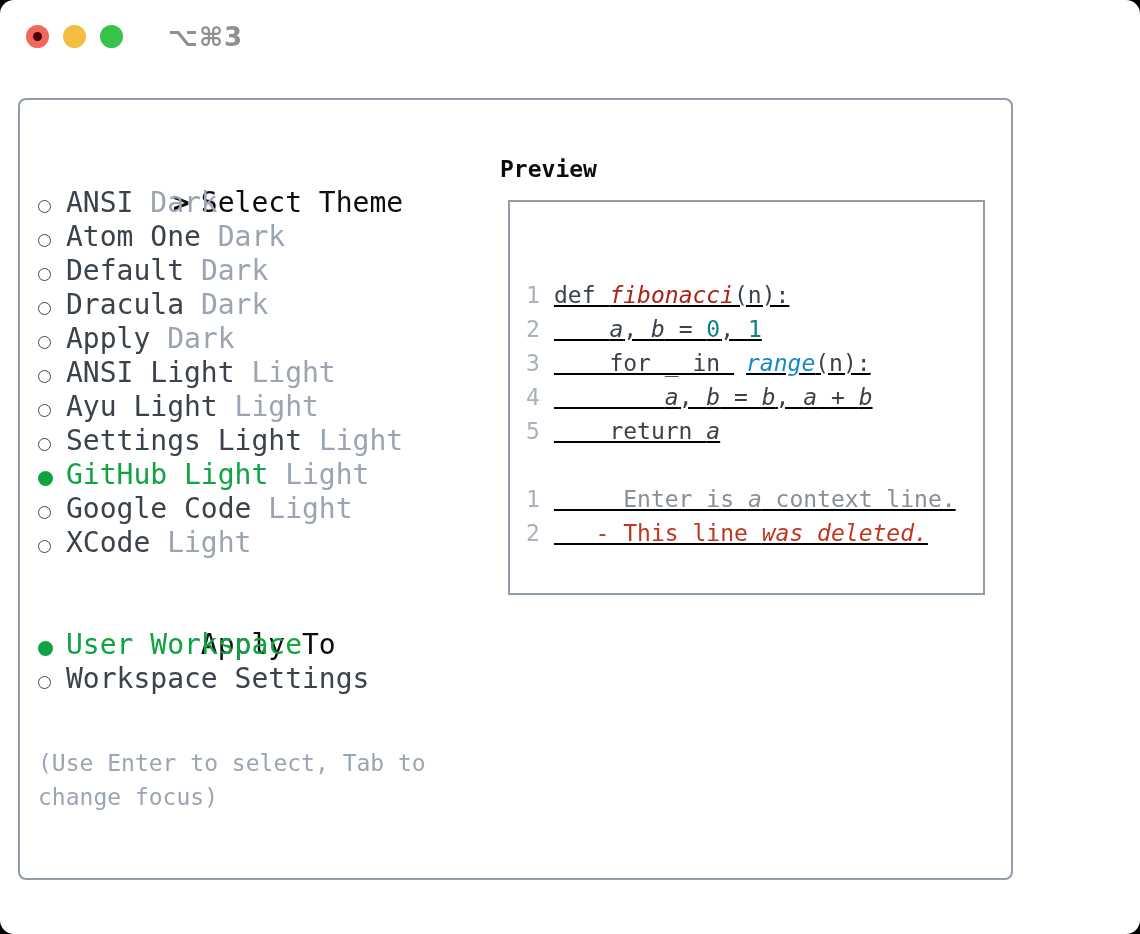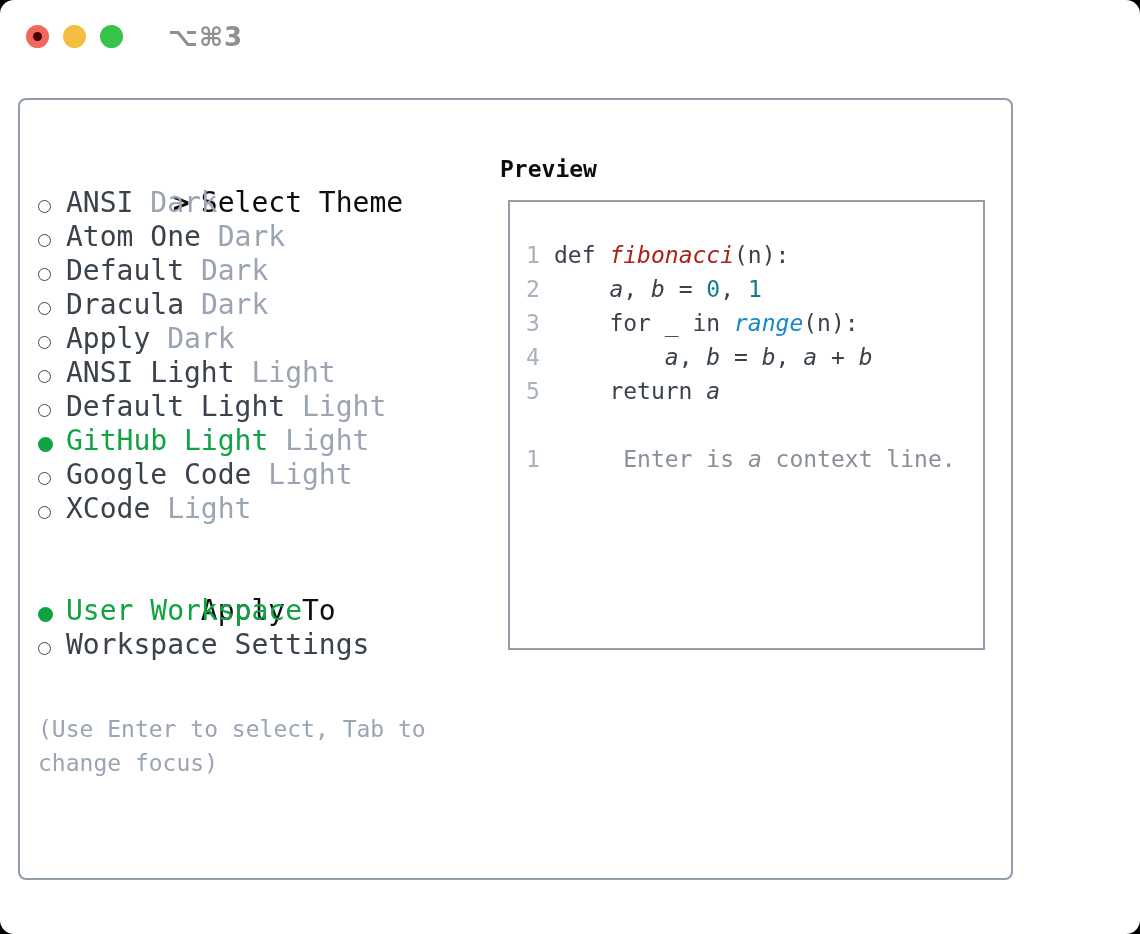--- a/index.html
+++ b/index.html
@@ -45,30 +45,30 @@
     border:1.5px solid var(--circle-outline);vertical-align:-1px;}
   .circle.sel{width:15px;height:15px;border:none;background:var(--select-green);vertical-align:-2px;}
   .row.selected .t-name{color:var(--select-green);}
   .t-tag{color:var(--tag-gray);}
   .hint{width:420px;font-size:23px;line-height:34px;color:var(--hint-gray);margin-top:16px;}
   .preview-header{
     position:absolute;left:480px;top:52px;height:34px;line-height:34px;
     font-size:23px;font-weight:bold;color:var(--text-black);
   }
   .preview-box{
-    position:absolute;left:488px;top:100px;width:477px;height:450px;
-    border:2px solid var(--border);padding:36px 0 0 16px;overflow:hidden;
+    position:absolute;left:488px;top:100px;width:477px;height:395px;
+    border:2px solid var(--border);padding:76px 0 0 16px;overflow:hidden;text-decoration:underline;
   }
   .pline{height:34px;line-height:34px;font-size:23px;white-space:pre;color:var(--text-dark);}
   .ln{display:inline-block;width:28px;color:var(--linenum-gray);}
   .seg-code{color:var(--text-dark);}
   .seg-func{color:var(--func-red);font-style:italic;}
   .seg-var{color:var(--text-dark);font-style:italic;}
   .seg-lit{color:var(--literal-teal);}
-  .seg-builtin{color:var(--builtin-blue);font-style:italic;}
+  .seg-builtin{color:var(--builtin-blue);font-style:italic;margin-left:12px;}
   .seg-ctx{color:var(--context-gray);}
   .seg-ctx-i{color:var(--context-gray);font-style:italic;}
   .seg-del{color:var(--deleted-red);}
   .seg-del-i{color:var(--deleted-red);font-style:italic;}
   .seg-add{color:var(--added-green);}
   .seg-add-i{color:var(--added-green);font-style:italic;}
 </style>
 </head>
 <body>
 
@@ -89,21 +89,22 @@
       <div class="row">
         <span class="prefix caret">&gt;</span><span class="hdr">Select Theme</span>
       </div>
       <div id="theme-list">
           <div class="row"><span class="prefix"><span class="circle"></span></span><span class="t-name">ANSI</span> <span class="t-tag">Dark</span></div>
           <div class="row"><span class="prefix"><span class="circle"></span></span><span class="t-name">Atom One</span> <span class="t-tag">Dark</span></div>
           <div class="row"><span class="prefix"><span class="circle"></span></span><span class="t-name">Default</span> <span class="t-tag">Dark</span></div>
           <div class="row"><span class="prefix"><span class="circle"></span></span><span class="t-name">Dracula</span> <span class="t-tag">Dark</span></div>
           <div class="row"><span class="prefix"><span class="circle"></span></span><span class="t-name">Apply</span> <span class="t-tag">Dark</span></div>
           <div class="row"><span class="prefix"><span class="circle"></span></span><span class="t-name">ANSI Light</span> <span class="t-tag">Light</span></div>
-          <div class="row"><span class="prefix"><span class="circle"></span></span><span class="t-name">Default Light</span> <span class="t-tag">Light</span></div>
+          <div class="row"><span class="prefix"><span class="circle"></span></span><span class="t-name">Ayu Light</span> <span class="t-tag">Light</span></div>
+          <div class="row"><span class="prefix"><span class="circle"></span></span><span class="t-name">Settings Light</span> <span class="t-tag">Light</span></div>
           <div class="row selected"><span class="prefix"><span class="circle sel"></span></span><span class="t-name">GitHub Light</span> <span class="t-tag">Light</span></div>
           <div class="row"><span class="prefix"><span class="circle"></span></span><span class="t-name">Google Code</span> <span class="t-tag">Light</span></div>
           <div class="row"><span class="prefix"><span class="circle"></span></span><span class="t-name">XCode</span> <span class="t-tag">Light</span></div>
         </div>
       <div class="spacer"></div>
       <div class="row">
         <span class="prefix"></span><span class="hdr2">Apply To</span>
       </div>
       <div id="apply-list">
           <div class="row selected"><span class="prefix"><span class="circle sel"></span></span><span class="t-name">User Workspace</span></div>
@@ -116,16 +117,17 @@
     <div class="preview-header">Preview</div>
     <div class="preview-box">
       <div id="preview-lines">
           <div class="pline"><span class="ln">1</span><span class="seg-code">def </span><span class="seg-func">fibonacci</span><span class="seg-code">(n):</span></div>
           <div class="pline"><span class="ln">2</span><span class="seg-code">    </span><span class="seg-var">a</span><span class="seg-code">, </span><span class="seg-var">b</span><span class="seg-code"> = </span><span class="seg-lit">0</span><span class="seg-code">, </span><span class="seg-lit">1</span></div>
           <div class="pline"><span class="ln">3</span><span class="seg-code">    for _ in </span><span class="seg-builtin">range</span><span class="seg-code">(n):</span></div>
           <div class="pline"><span class="ln">4</span><span class="seg-code">        </span><span class="seg-var">a</span><span class="seg-code">, </span><span class="seg-var">b</span><span class="seg-code"> = </span><span class="seg-var">b</span><span class="seg-code">, </span><span class="seg-var">a</span><span class="seg-code"> + </span><span class="seg-var">b</span></div>
           <div class="pline"><span class="ln">5</span><span class="seg-code">    return </span><span class="seg-var">a</span></div>
           <div class="pline"><span class="ln"></span></div>
           <div class="pline"><span class="ln">1</span><span class="seg-ctx">     Enter is </span><span class="seg-ctx-i">a</span><span class="seg-ctx"> context line.</span></div>
+          <div class="pline"><span class="ln">2</span><span class="seg-del">   - This line </span><span class="seg-del-i">was deleted.</span></div>
         </div>
     </div>
   </div>
 </div>
 
 </body></html>

